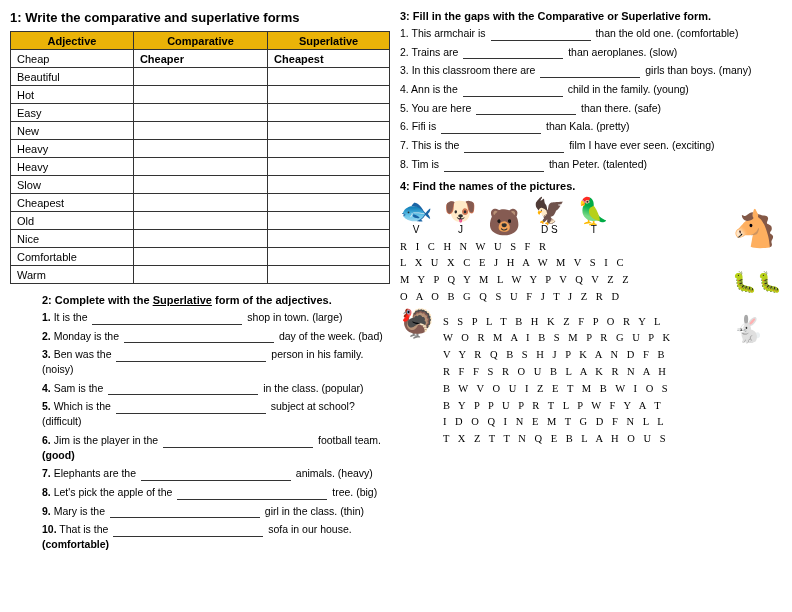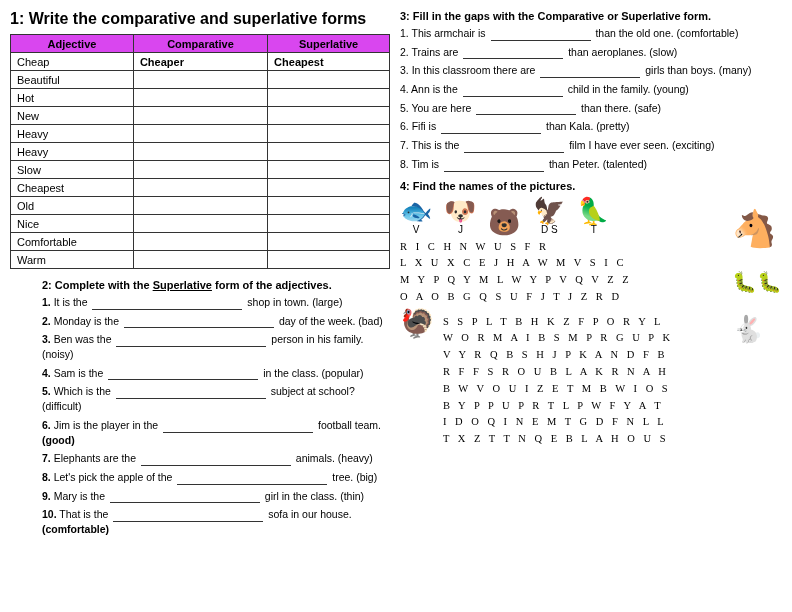--- a/index.html
+++ b/index.html
@@ -18,39 +18,39 @@
       width: 100%;
     }
     .left-column {
       width: 380px;
       flex-shrink: 0;
     }
     .right-column {
       flex: 1;
     }
     .section-title {
-      font-size: 16px;
+      font-size: 13px;
       font-weight: bold;
       margin-bottom: 6px;
     }
     
     .adj-table {
       border-collapse: collapse;
       width: 100%;
       margin-bottom: 10px;
     }
     .adj-table th, .adj-table td {
       border: 1px solid #333;
       padding: 2px 6px;
       font-size: 11px;
       height: 18px;
     }
     .adj-table th {
       font-weight: bold;
-      background: #d946ef;
+      background: #eab308;
     }
     .underline-text {
       text-decoration: underline;
     }
     
     .section2 {
       margin-bottom: 6px;
       margin-left: 32px;
     }
     .section2-title {
@@ -152,20 +152,25 @@
             <td style="font-weight: bold;">Cheaper</td>
             <td style="font-weight: bold;">Cheapest</td>
           </tr>
           <tr>
             <td>Beautiful</td>
             <td></td>
             <td></td>
           </tr>
           <tr>
             <td>Hot</td>
+            <td></td>
+            <td></td>
+          </tr>
+          <tr>
+            <td>Easy</td>
             <td></td>
             <td></td>
           </tr>
           <tr>
             <td>New</td>
             <td></td>
             <td></td>
           </tr>
           <tr>
             <td>Heavy</td>

